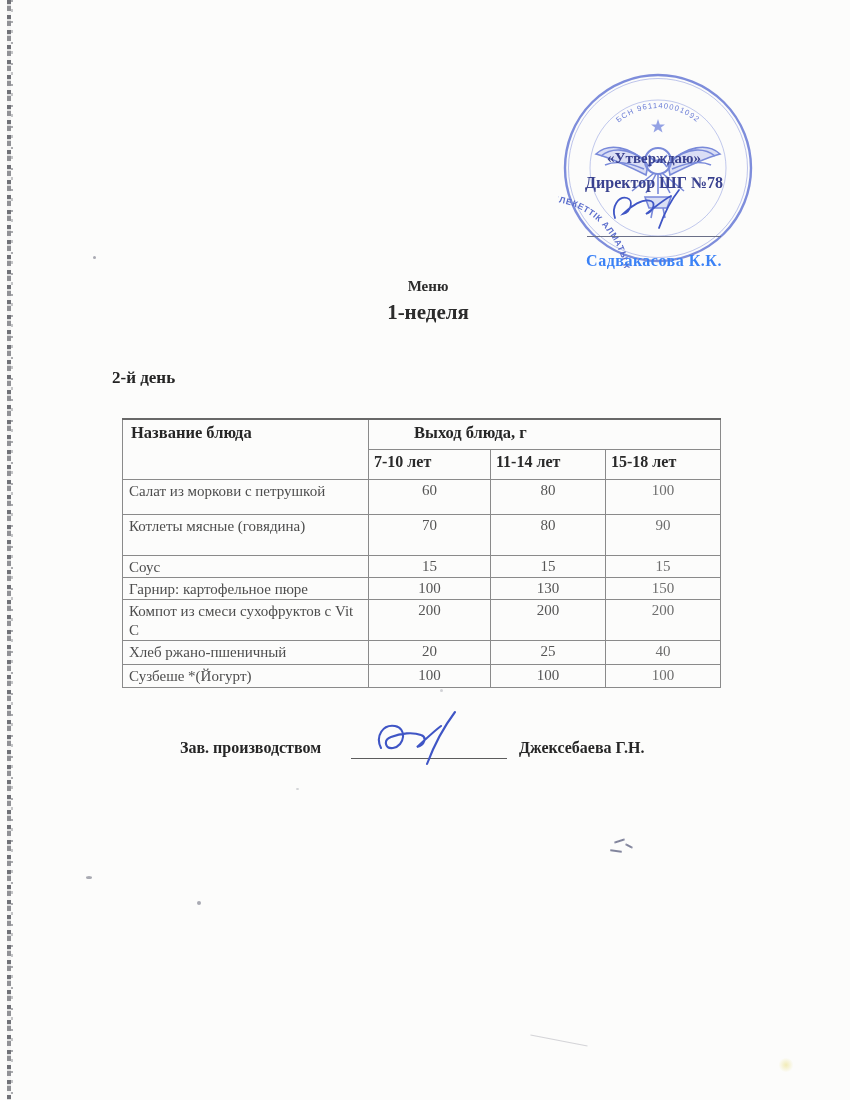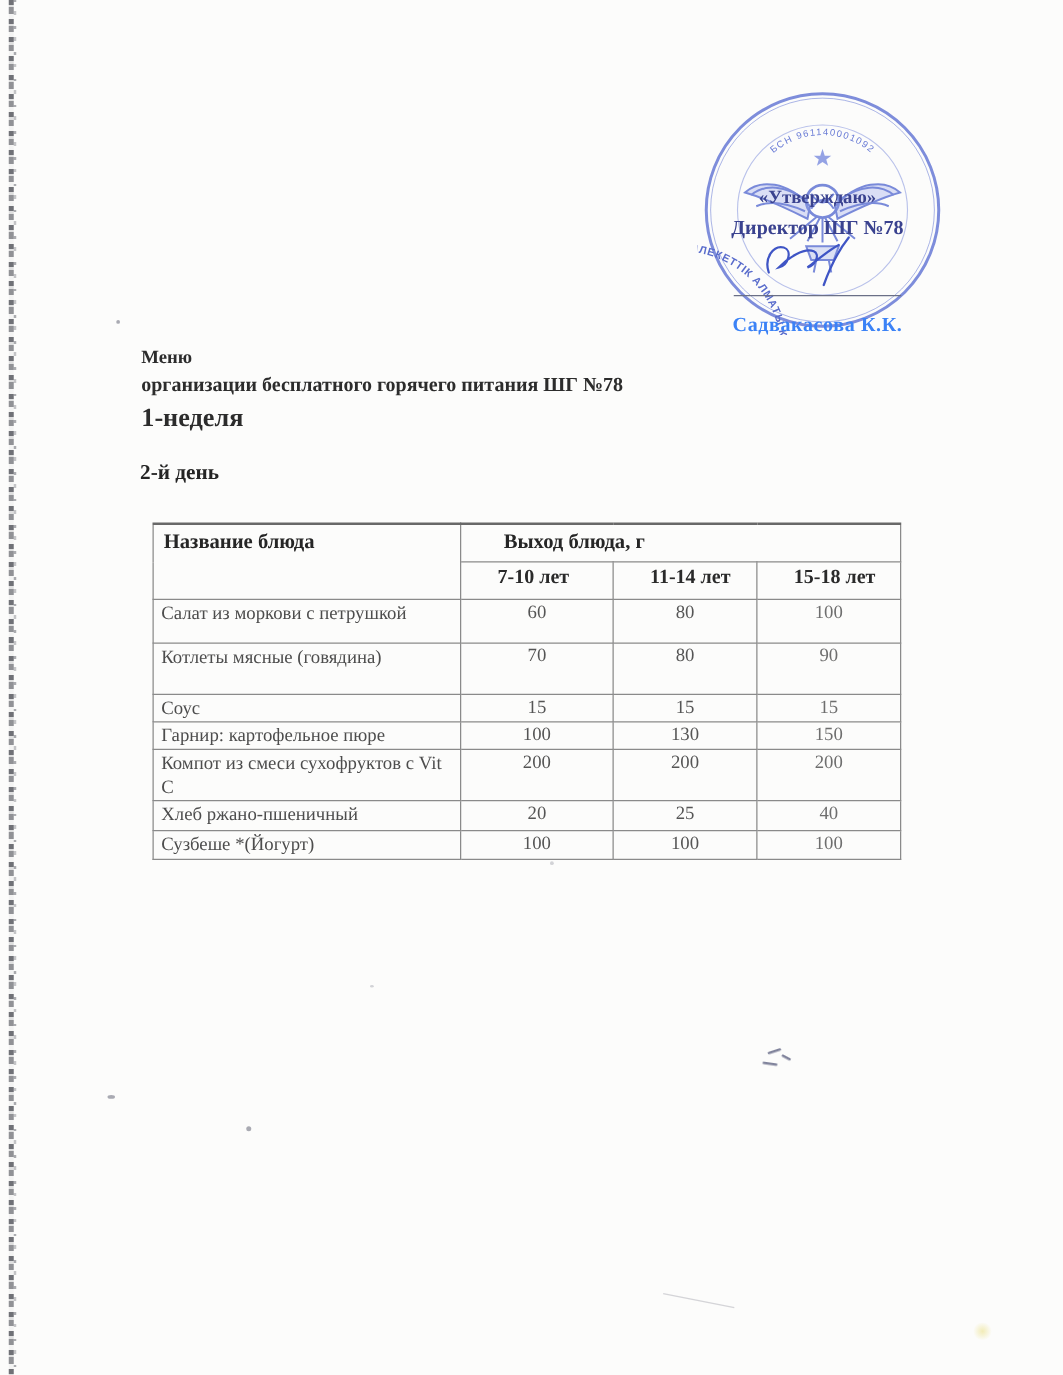--- a/index.html
+++ b/index.html
@@ -40,46 +40,46 @@
     position:absolute;left:583px;top:150px;width:142px;text-align:center;
     color:#3a428f;font-weight:bold;z-index:5;
   }
   .approval .l1{font-size:15px;}
   .approval .l2{font-size:16px;margin-top:7px;white-space:nowrap;}
   .approval .sigbox{position:relative;height:44px;}
   .approval .sigbox svg{position:absolute;left:18px;top:-4px;}
   .approval .rule{border-bottom:1.6px solid #6a6f86;width:134px;margin:0 auto;}
   .approval .l3{font-size:16px;margin-top:15px;color:#3b82f6;white-space:nowrap;letter-spacing:.5px;}
   
-  .title-block{position:absolute;left:113px;top:278px;width:630px;text-align:left;color:#2c2c2c;}
+  .title-block{position:absolute;left:113px;top:278px;width:630px;text-align:center;color:#2c2c2c;}
   .title-block .t1{font-size:15px;font-weight:bold;margin-bottom:5px;}
   .title-block .t2{font-size:16px;font-weight:bold;margin-bottom:4px;}
   .title-block .t3{font-size:16px;font-weight:bold;margin-bottom:2px;}
   .title-block .t4{font-size:21px;font-weight:bold;}
   .day-label{position:absolute;left:112px;top:368px;font-size:17px;font-weight:bold;color:#242424;}
   
   table.menu-table{
     position:absolute;left:122px;top:418px;width:598px;
     border-collapse:collapse;table-layout:fixed;
     border:1px solid #7d7d7d;border-top:2px solid #686868;
   }
   table.menu-table th, table.menu-table td{
     border:1px solid #8a8a8a;vertical-align:top;overflow:hidden;
   }
   th.dish-h{
     font-size:16.5px;font-weight:bold;color:#262626;text-align:left;
     padding:3px 4px 0 8px;
   }
   th.group-h{
     font-size:16.5px;font-weight:bold;color:#262626;text-align:left;
-    padding:3px 0 0 34px;height:26px;
+    padding:3px 0 0 45px;height:26px;
   }
   th.age-h{
     font-size:16px;font-weight:bold;color:#2a2a2a;text-align:left;
-    padding:3px 0 0 29px;height:26px;
+    padding:3px 0 0 5px;height:26px;
   }
   td.dish{font-size:15px;color:#4d4d4d;text-align:left;padding:2px 4px 0 6px;line-height:19px;}
   td.val{font-size:15px;color:#555;text-align:center;padding-top:2px;}
   td.val:last-child{color:#6e6e6e;}
   tbody tr:nth-child(1){height:35px;}
   tbody tr:nth-child(2){height:41px;}
   tbody tr:nth-child(3){height:20px;}
   tbody tr:nth-child(4){height:19px;}
   tbody tr:nth-child(5){height:38px;}
   tbody tr:nth-child(6){height:24px;margin-left:36px;}
@@ -143,21 +143,20 @@
       <svg width="96" height="42" viewBox="0 0 96 42">
         <path class="ink" stroke-width="1.8" d="M14,30 C10,18 18,8 26,10 C33,12 30,24 22,26 C30,18 42,10 50,13 C55,15 52,24 45,26 C53,20 62,12 70,8 M58,40 C63,26 70,12 78,2"></path>
       </svg>
     </div>
     <div class="rule"></div>
     <div class="l3">Садвакасова К.К.</div>
   </div>
 
   <div class="title-block">
     <div class="t1">Меню</div>
-    <div class="t2">организации бесплатного горячего питания ШГ №78</div>
     <div class="t4">1-неделя</div>
   </div>
   <div class="day-label">2-й день</div>
 
   <table class="menu-table">
     <colgroup>
       <col style="width:246px">
         <col style="width:122px">
         <col style="width:115px">
         <col style="width:115px">
@@ -213,20 +212,29 @@
       </tr>
         <tr>
         <td class="dish">Сузбеше *(Йогурт)</td>
         <td class="val">100</td>
         <td class="val">100</td>
         <td class="val">100</td>
       </tr>
       </tbody>
   </table>
 
+  <div class="footer">
+    <div class="lab">Зав. производством</div>
+    <div class="rule">
+      <svg width="110" height="56" viewBox="0 0 110 56">
+        <path class="ink" stroke-width="2.1" d="M12,38 C6,26 14,14 26,16 C38,18 36,36 24,38 C16,39 14,30 22,27 C32,23 44,22 52,25 C58,27 56,35 48,37 C56,30 64,22 72,16 M58,54 C64,38 74,18 86,2"></path>
+      </svg>
+    </div>
+    <div class="name">Джексебаева Г.Н.</div>
+  </div>
 
   <div class="smudge-bar" style="left:614px;top:840px;width:11px;transform:rotate(-18deg);"></div>
   <div class="smudge-bar" style="left:625px;top:845px;width:8px;transform:rotate(28deg);"></div>
   <div class="smudge-bar" style="left:610px;top:850px;width:12px;transform:rotate(8deg);"></div>
   <div class="speck" style="left:86px;top:876px;width:6px;height:3px;"></div>
   <div class="speck" style="left:197px;top:901px;width:4px;height:4px;"></div>
   <div class="speck" style="left:93px;top:256px;width:3px;height:3px;"></div>
   <div class="speck" style="left:440px;top:689px;width:3px;height:3px;opacity:.5;"></div>
   <div class="speck" style="left:296px;top:788px;width:3px;height:2px;opacity:.5;"></div>
 

